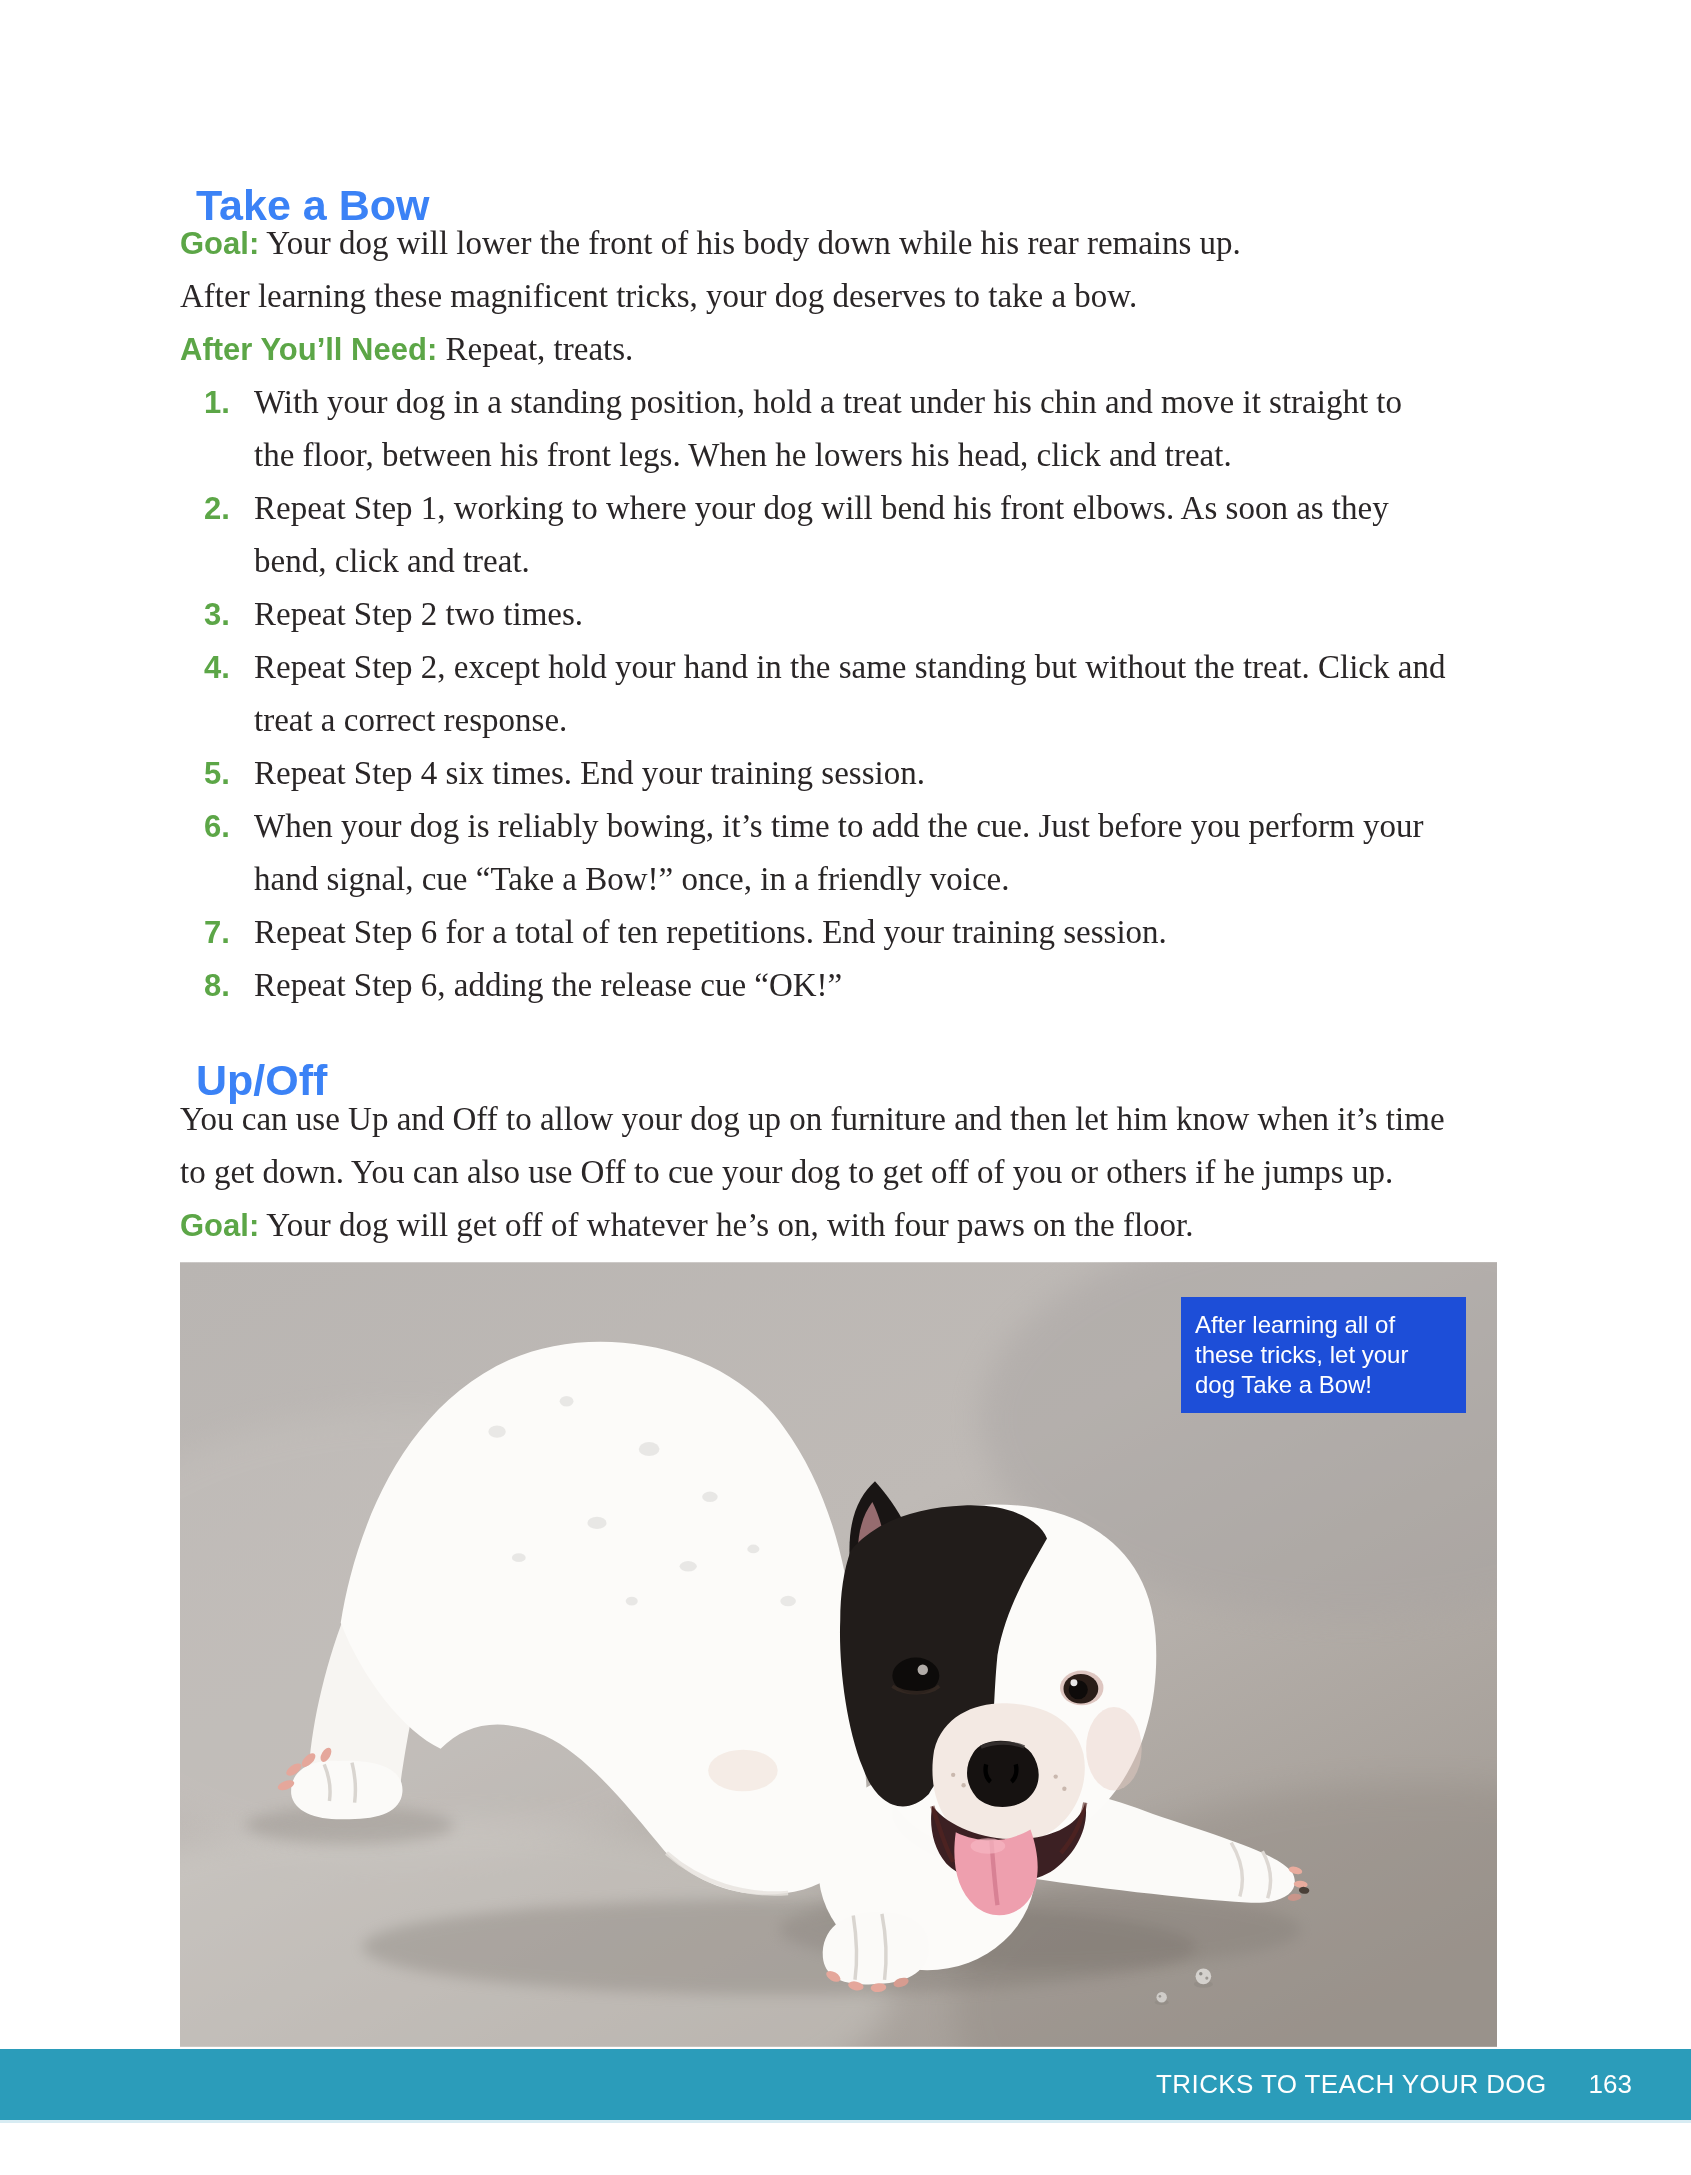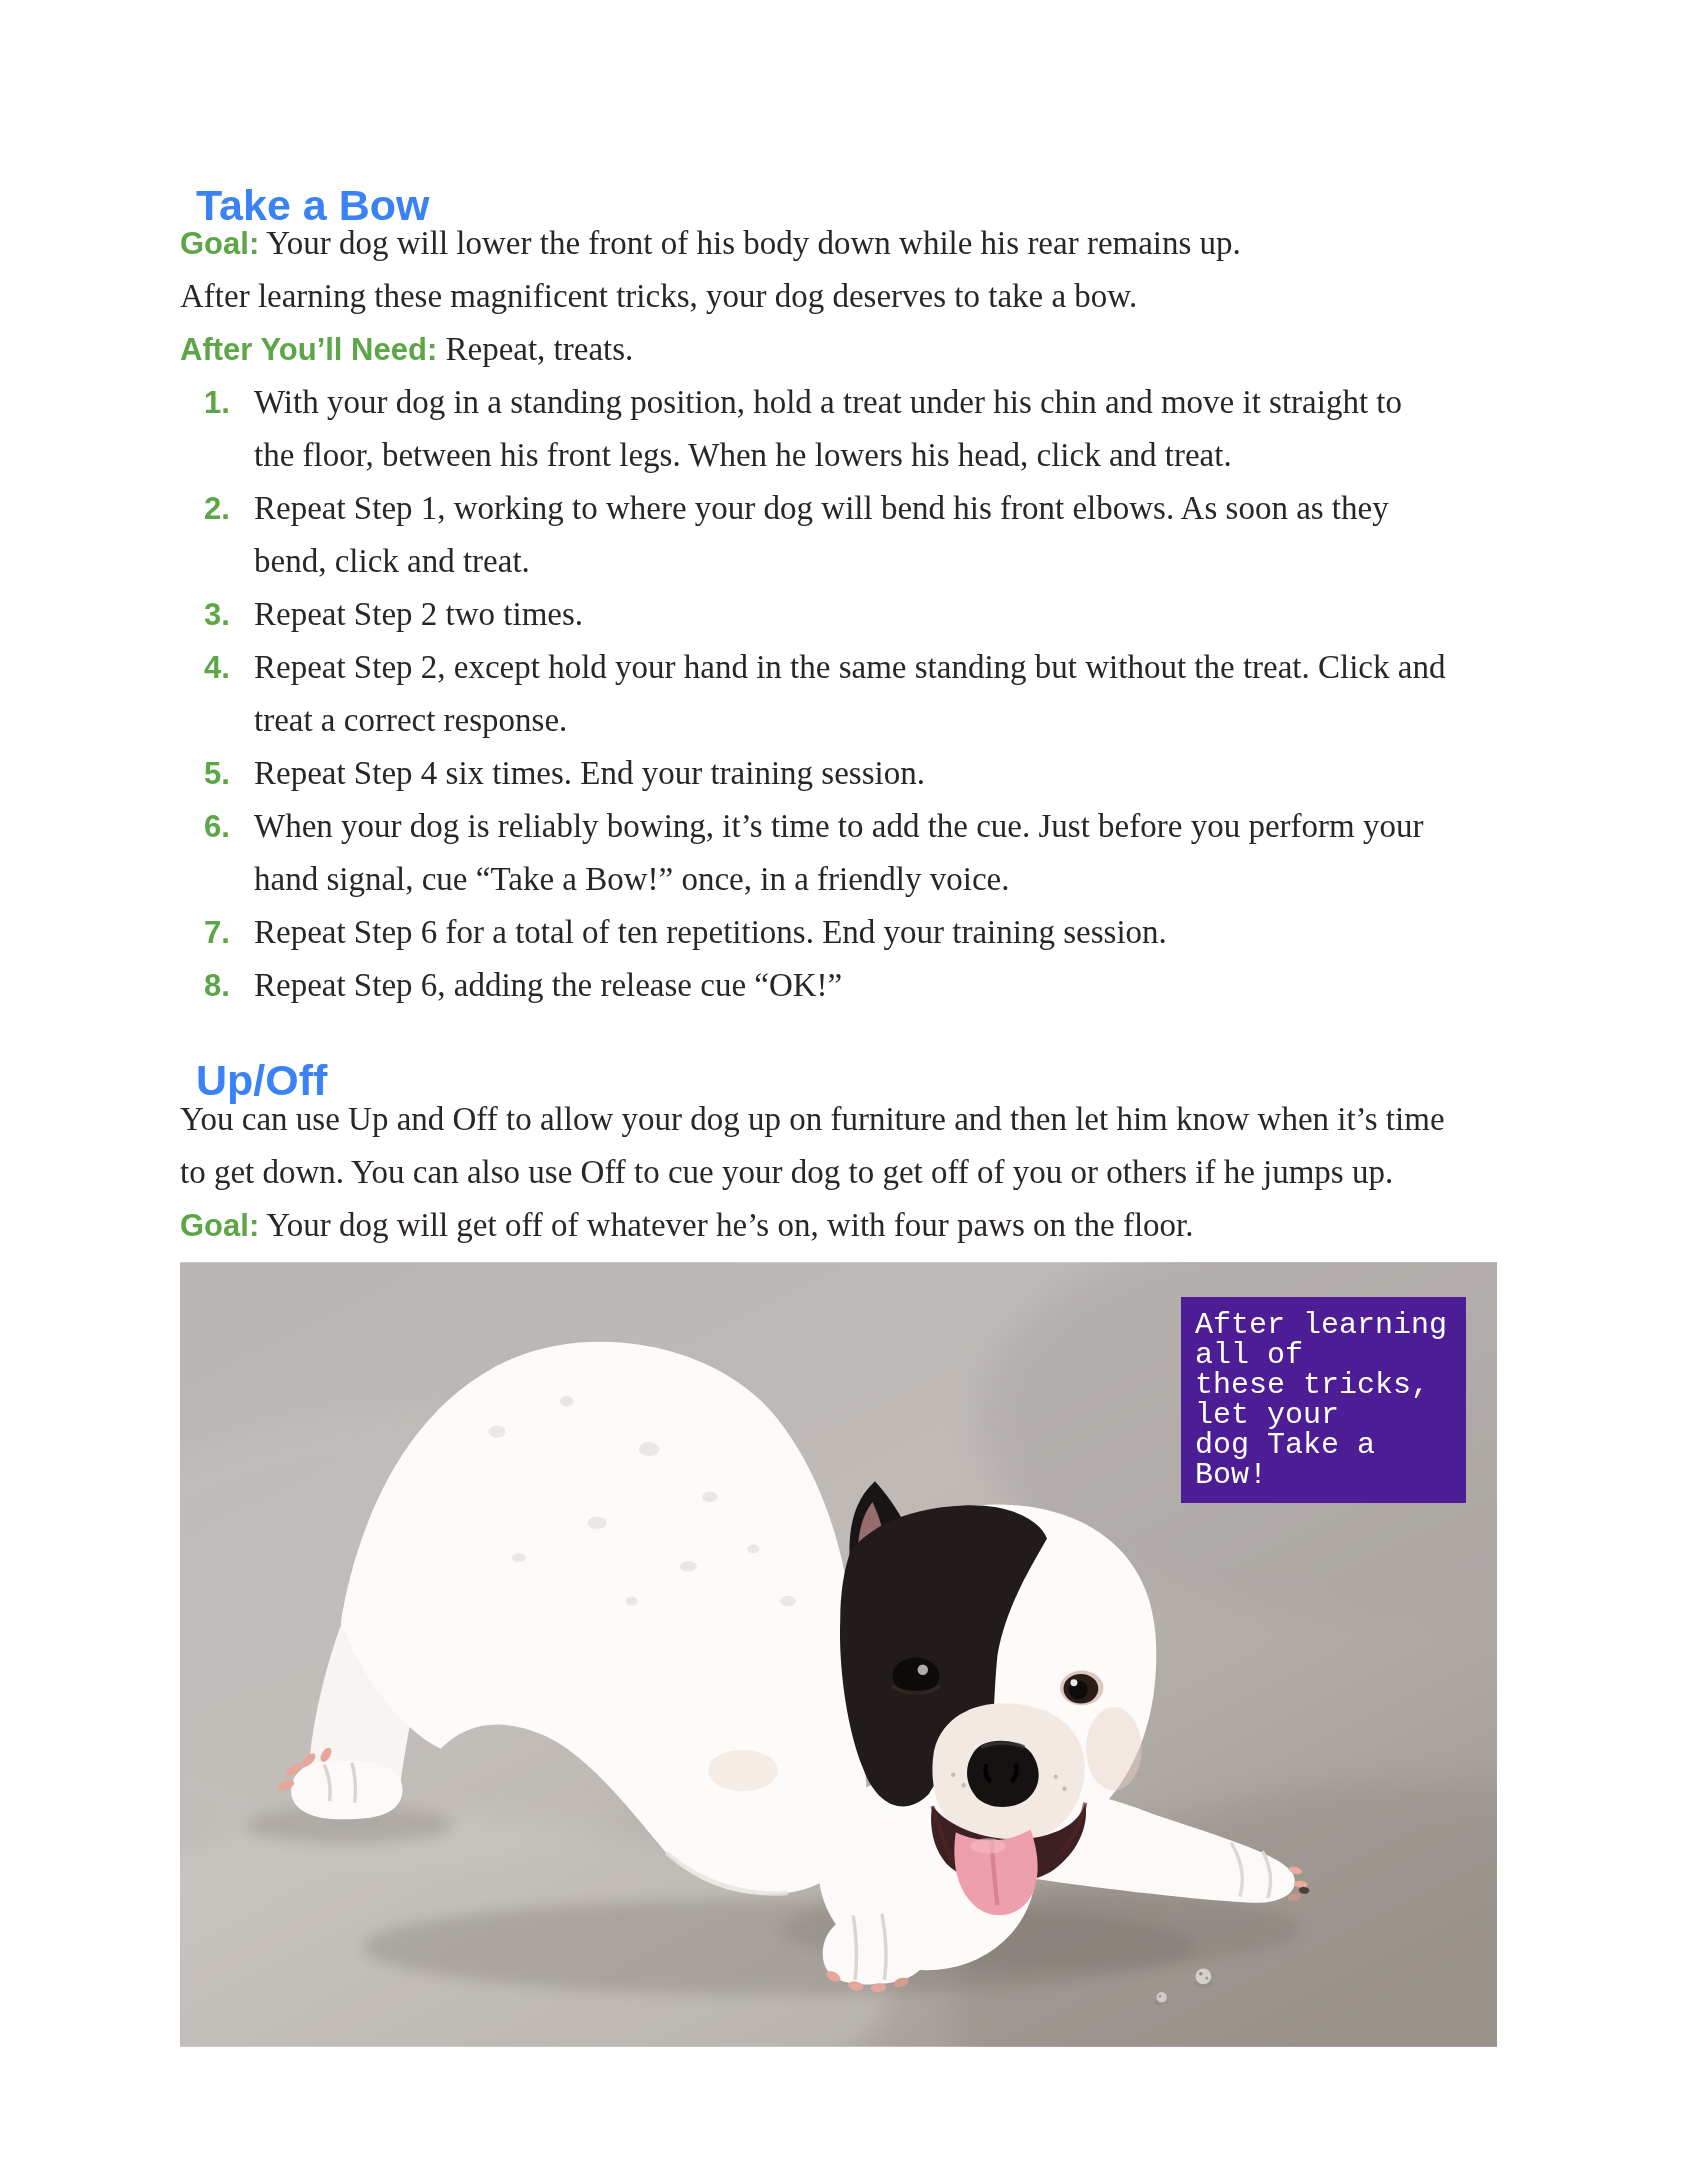--- a/index.html
+++ b/index.html
@@ -35,22 +35,22 @@
     font-size:31px; color:#5CA647;
   }
   .steptext { white-space:pre-line; }
   .photo {
     position:absolute; left:180px; top:1262px; width:1317px; height:785px;
     overflow:hidden;
   }
   .photo svg { display:block; width:1317px; height:785px; }
   .caption {
     position:absolute; left:1001px; top:35px; width:257px;
-    padding:13px 14px; background:#4c1d95; color:#ffffff;
-    font-family:Liberation Mono, monospace; font-size:30px; line-height:30px;
+    padding:13px 14px; background:#1d4ed8; color:#ffffff;
+    font-family:Liberation Sans, sans-serif; font-size:24px; line-height:30px;
     white-space:pre-line;
   }
   .footer {
     position:absolute; left:0; top:2049px; width:100%; height:74px;
     background:#2B9CBA; border-bottom:3.5px solid #D8ECF3; box-sizing:border-box;
     color:#ffffff; font-family:"Liberation Sans", sans-serif;
     font-size:26px; line-height:70px; text-align:right; padding-right:59px;
     letter-spacing:0.4px;
   }
   .pageno { margin-left:42px; letter-spacing:0; }
@@ -231,15 +231,18 @@
         <circle cx="1130" cy="846" r="6" fill="#cfccc8"></circle>
         <circle cx="1128" cy="845" r="1.5" fill="#9b9792"></circle>
       </g>
     </svg>
 
     <div class="caption">After learning all of
 these tricks, let your
 dog Take a Bow!</div>
   </div>
 
+  <div class="footer">
+    <span>TRICKS TO TEACH YOUR DOG</span><span class="pageno">163</span>
+  </div>
 
 </div>
 
 
 </body></html>

